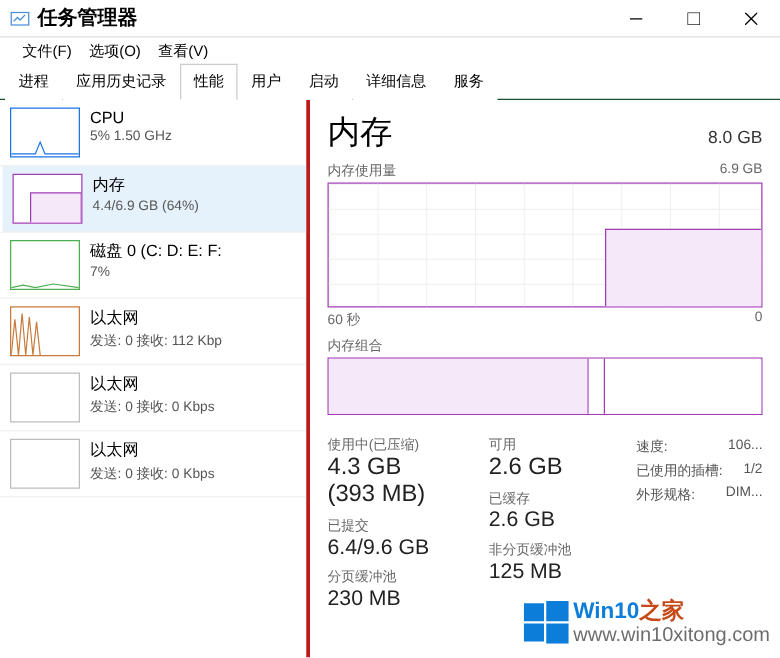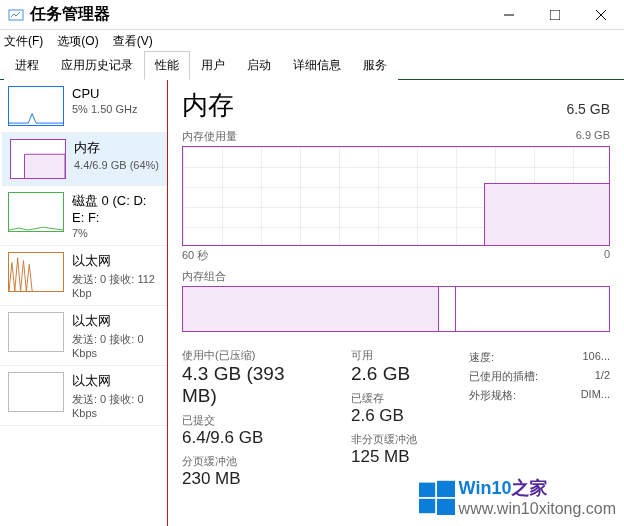--- a/index.html
+++ b/index.html
@@ -5,30 +5,30 @@
 * { box-sizing: border-box; margin: 0; padding: 0; }
 body { font-family: "Microsoft YaHei", "Segoe UI", sans-serif; font-size: 12px; background: #fff; color: #000; width: 624px; height: 526px; overflow: hidden; }
 
 .titlebar { height: 30px; display: flex; align-items: center; padding-left: 8px; border-bottom: 1px solid #ddd; }
 .titlebar .app-icon { width: 16px; height: 16px; margin-right: 6px; }
 .titlebar .title { flex: 1; font-size: 16px; font-weight: bold; }
 .titlebar .win-btns { display: flex; }
 .titlebar .win-btn { width: 46px; height: 30px; display: flex; align-items: center; justify-content: center; }
 .titlebar .win-btn svg { width: 10px; height: 10px; }
 
-.menubar { height: 22px; display: flex; align-items: center; padding-left: 4px; font-size: 12px; }
+.menubar { height: 22px; display: flex; align-items: center; padding-left: 18px; font-size: 12px; }
 .menubar span { margin-right: 14px; }
 
 .tabs { height: 28px; display: flex; align-items: flex-end; border-bottom: 1px solid #14532d; padding-left: 4px; }
 .tab { padding: 5px 10px 5px 10px; font-size: 12px; border: 1px solid transparent; position: relative; top: 1px; background: #fff; }
 .tab.active { border: 1px solid #ccc; border-bottom: 1px solid #fff; background: #fff; z-index: 2; }
 
 .body { display: flex; height: calc(526px - 30px - 22px - 28px); }
 
-.sidebar { width: 168px; border-right: 1px solid #b91c1c; overflow-y: auto; }
+.sidebar { width: 248px; border-right: 3px solid #b91c1c; overflow-y: auto; }
 .side-item { display: flex; padding: 6px 8px; border-bottom: 1px solid #f0f0f0; }
 .side-item.selected { background: #e5f1fb; border-left: 2px solid #fff; }
 .thumb { width: 56px; height: 40px; border: 1px solid #1a73e8; margin-right: 8px; position: relative; background: #fff; flex-shrink: 0; }
 .thumb.cpu { border-color: #1a73e8; }
 .thumb.mem { border-color: #a23db6; }
 .thumb.disk { border-color: #4caf50; }
 .thumb.net { border-color: #c77a3a; }
 .thumb.net2 { border-color: #bdbdbd; }
 .thumb svg { position: absolute; bottom: 0; left: 0; width: 100%; height: 100%; }
 .side-text .name { font-size: 13px; }
@@ -57,21 +57,21 @@
 .stats-col { flex: 1; }
 .stat-label { font-size: 11px; color: #666; margin-top: 6px; }
 .stat-value { font-size: 17px; font-weight: 400; color: #222; }
 .stat-value.big { font-size: 19px; }
 .kv { display: flex; justify-content: space-between; font-size: 11px; color: #555; margin-top: 4px; }
 
 .watermark { position: absolute; right: 8px; bottom: 8px; display: flex; align-items: center; gap: 4px; opacity: 0.95; }
 .watermark .wlogo { width: 36px; height: 36px; }
 .watermark .wtext { display: flex; flex-direction: column; }
 .watermark .wt1 { font-size: 18px; font-weight: 600; color: #0078d7; }
-.watermark .wt1 .red { color: #4c1d95; }
+.watermark .wt1 .red { color: #c2410c; }
 .watermark .wt2 { font-size: 16px; color: #666; }
 </style>
 </head>
 <body>
 
 <div class="titlebar">
   <svg class="app-icon" viewBox="0 0 16 16">
       <rect x="1" y="3" width="14" height="10" fill="none" stroke="#4a90d9"></rect>
       <polyline points="3,10 6,7 8,9 12,5" fill="none" stroke="#4a90d9"></polyline>
     </svg>
@@ -170,21 +170,21 @@
       <div class="side-text">
           <div class="name">以太网</div>
           <div class="detail">发送: 0 接收: 0 Kbps</div>
         </div>
     </div>
   </div>
 
   <div class="main">
     <div class="main-header">
       <div class="main-title">内存</div>
-      <div class="main-total">6.5 GB</div>
+      <div class="main-total">8.0 GB</div>
     </div>
 
     <div class="graph-label-row">
       <span>内存使用量</span>
       <span>6.9 GB</span>
     </div>
     <div class="graph-box">
       <div class="grid"></div>
       <div class="graph-fill"></div>
     </div>

